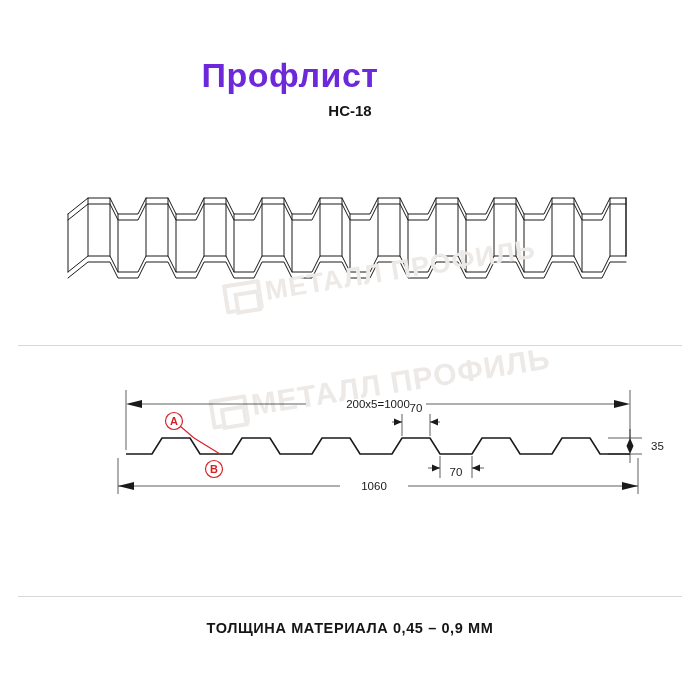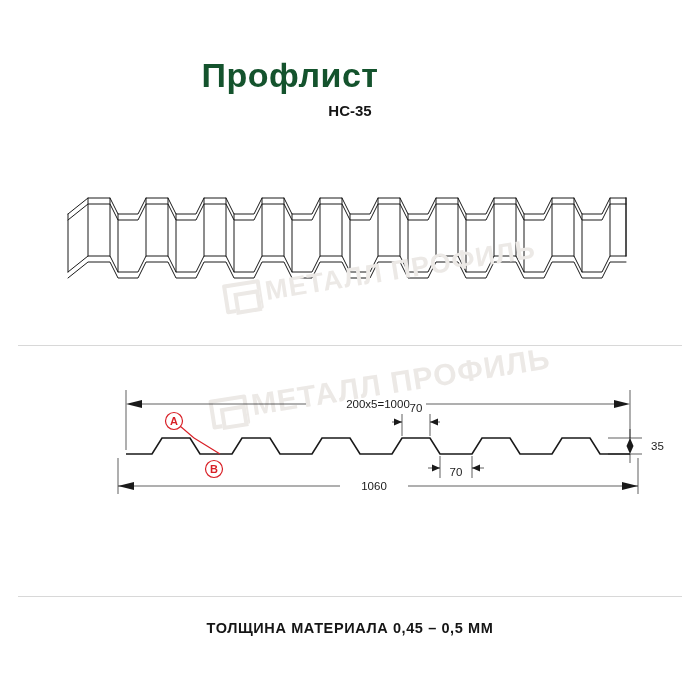--- a/index.html
+++ b/index.html
@@ -22,21 +22,21 @@
   }
   .title {
     position: absolute;
     top: 56px;
     left: 0;
     width: 580px;
     text-align: center;
     font-size: 34px;
     font-weight: bold;
     letter-spacing: 0.5px;
-    color: #14532d;
+    color: #6d28d9;
   }
   .subtitle {
     position: absolute;
     top: 102px;
     left: 0;
     width: 700px;
     text-align: center;
     font-size: 15px;
     font-weight: bold;
     color: #151515;
@@ -132,21 +132,21 @@
     font-weight: bold;
     fill: #d81f26;
   }
 </style>
 </head>
 <body>
 
 <div class="page">
 
   <div class="title">Профлист</div>
-  <div class="subtitle">НС-35</div>
+  <div class="subtitle">НС-18</div>
 
   <div class="divider d1"></div>
   <div class="divider d2"></div>
 
   <div class="iso-wrap">
     <svg width="580" height="140" viewBox="0 0 580 140" fill="none" stroke="#1a1a1a" stroke-width="1" stroke-linejoin="round" stroke-linecap="round">
       <g>
 
         <path d="M8 34 L28 18 L50 18 L58 34 L78 34 L86 18 L108 18 L116 34 L136 34 L144 18 L166 18 L174 34 L194 34 L202 18 L224 18 L232 34 L252 34 L260 18 L282 18 L290 34 L310 34 L318 18 L340 18 L348 34 L368 34 L376 18 L398 18 L406 34 L426 34 L434 18 L456 18 L464 34 L484 34 L492 18 L514 18 L522 34 L542 34 L550 18 L566 18"></path>
 
@@ -260,14 +260,14 @@
         <path d="M72 44 L86 56"></path>
         <path d="M86 56 L112 72"></path>
       </g>
       <circle cx="66" cy="39" r="8.5" fill="#ffffff" stroke="#d81f26" stroke-width="1.2"></circle>
       <text class="callout-text" x="66" y="43" text-anchor="middle">A</text>
       <circle cx="106" cy="87" r="8.5" fill="#ffffff" stroke="#d81f26" stroke-width="1.2"></circle>
       <text class="callout-text" x="106" y="91" text-anchor="middle">B</text>
     </svg>
   </div>
 
-  <div class="footer">ТОЛЩИНА МАТЕРИАЛА 0,45 – 0,5 ММ</div>
+  <div class="footer">ТОЛЩИНА МАТЕРИАЛА 0,45 – 0,9 ММ</div>
 </div>
 
 </body></html>

